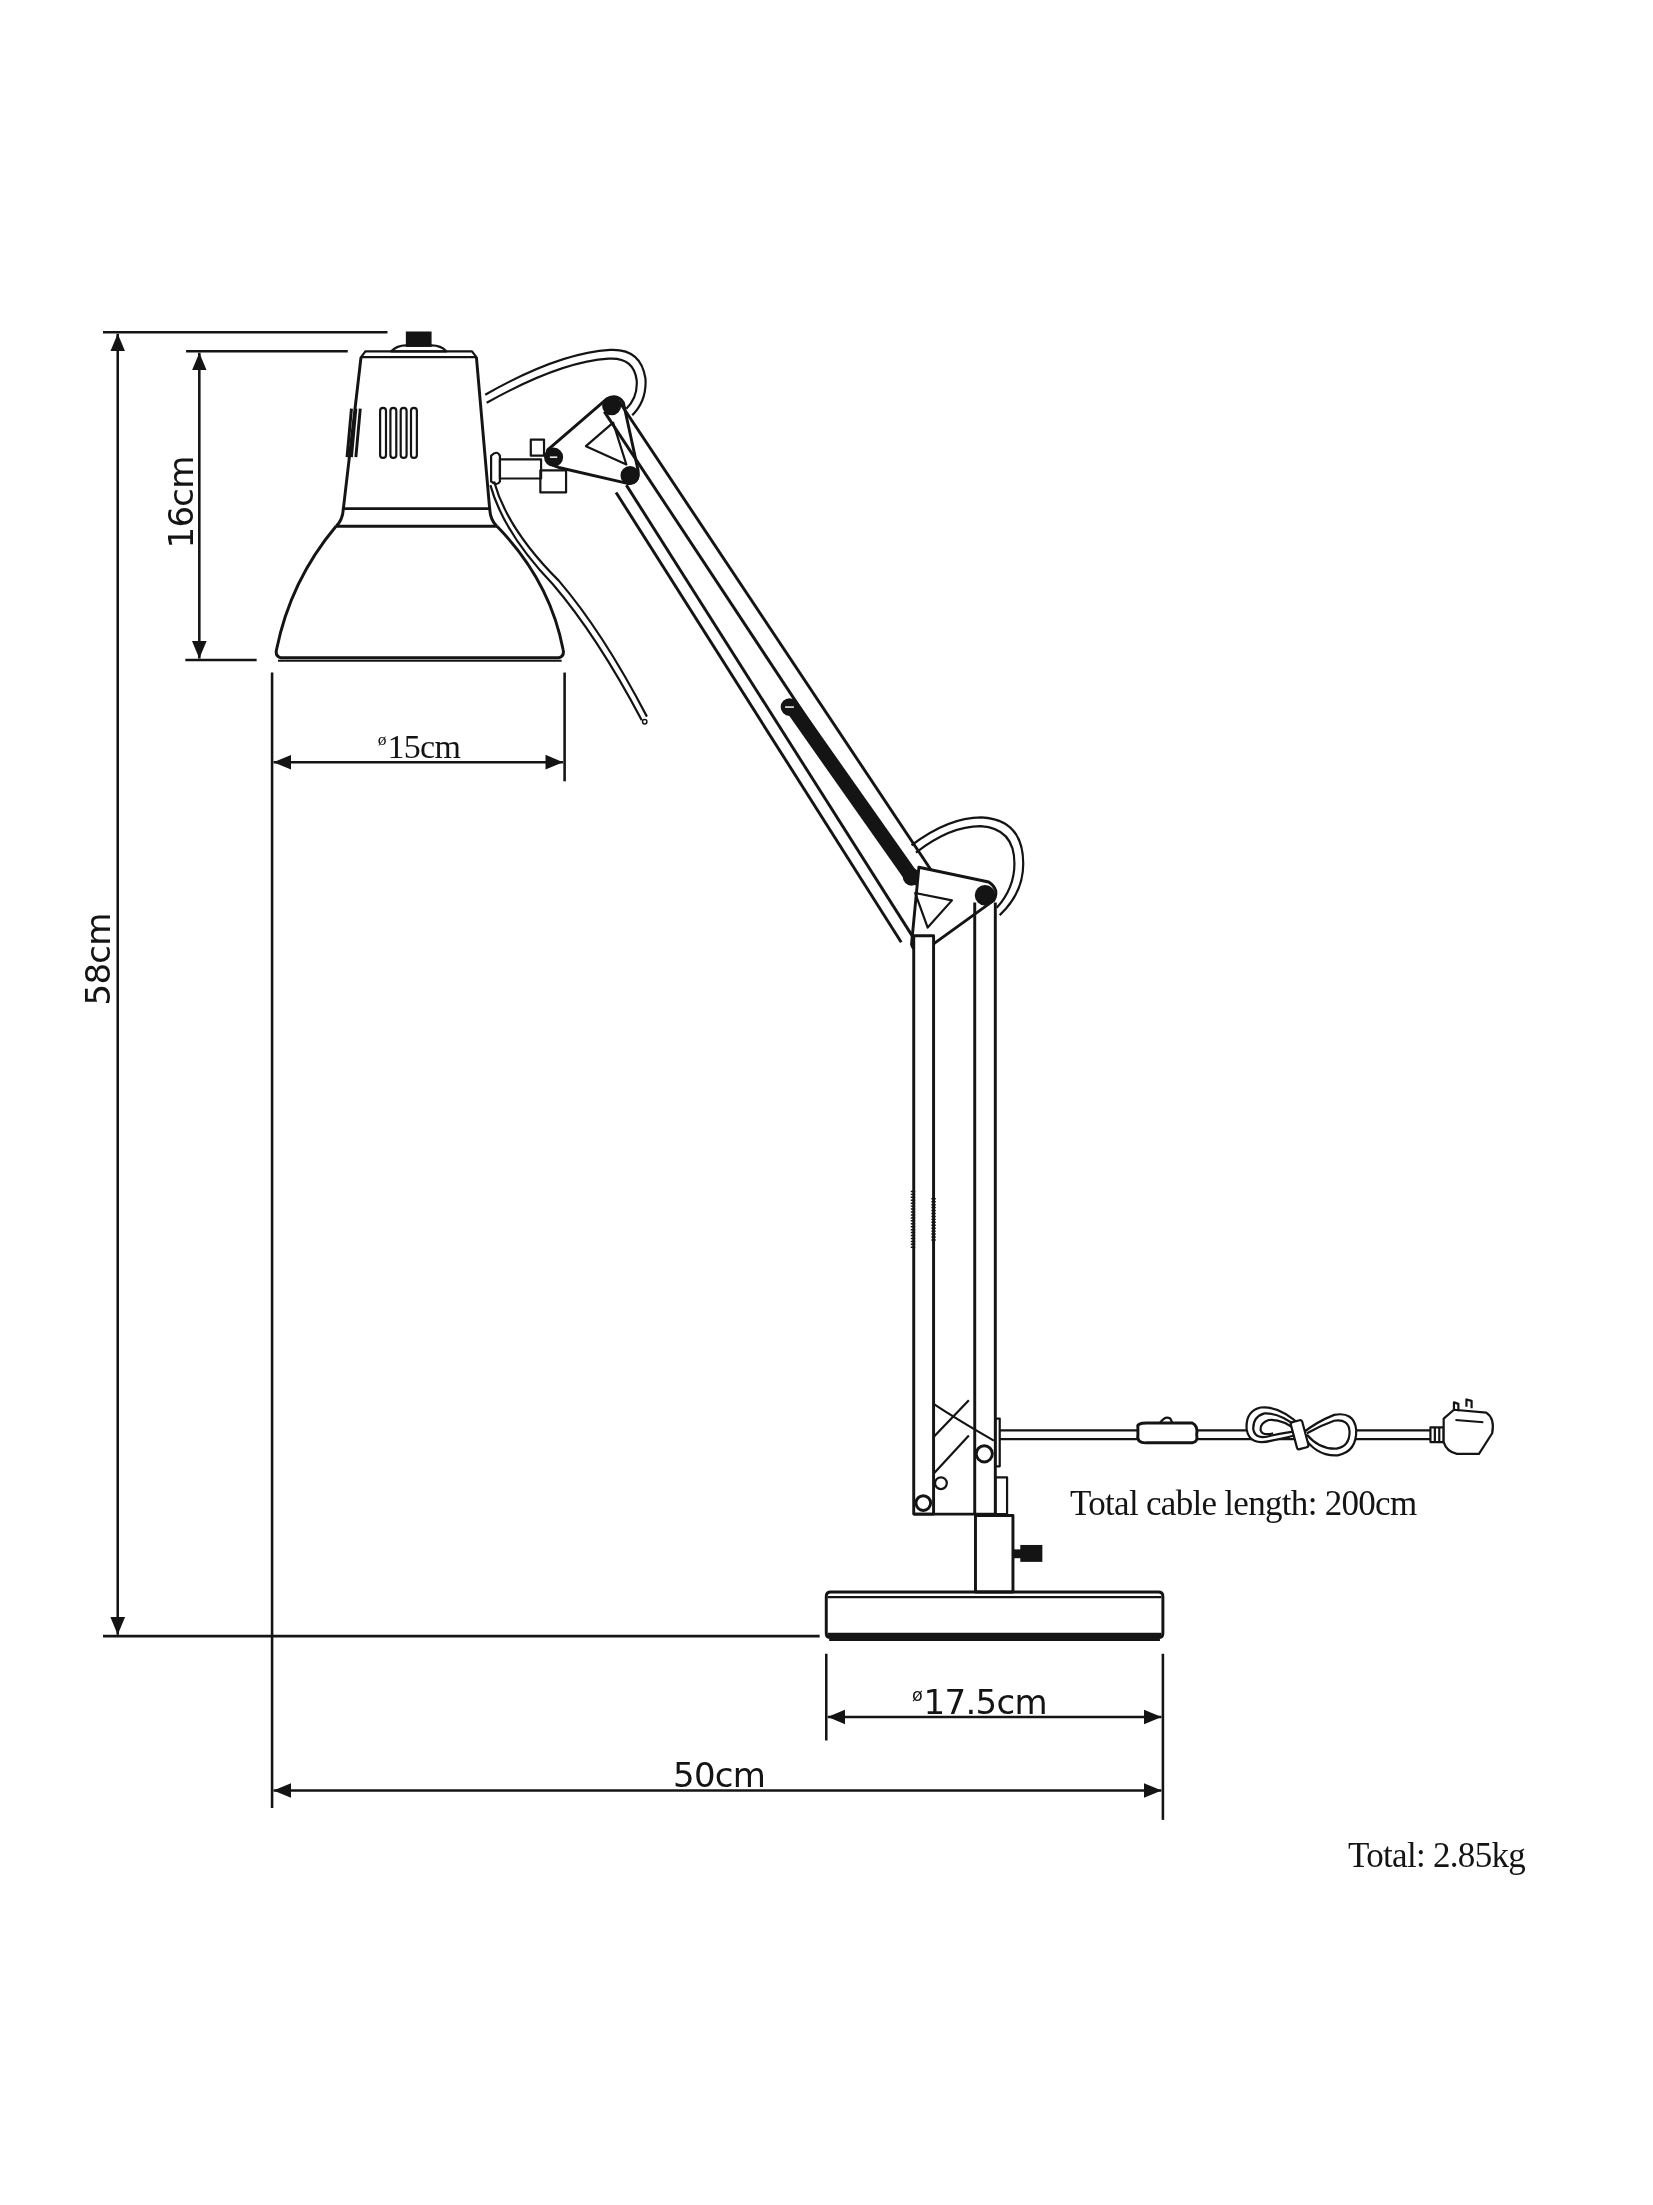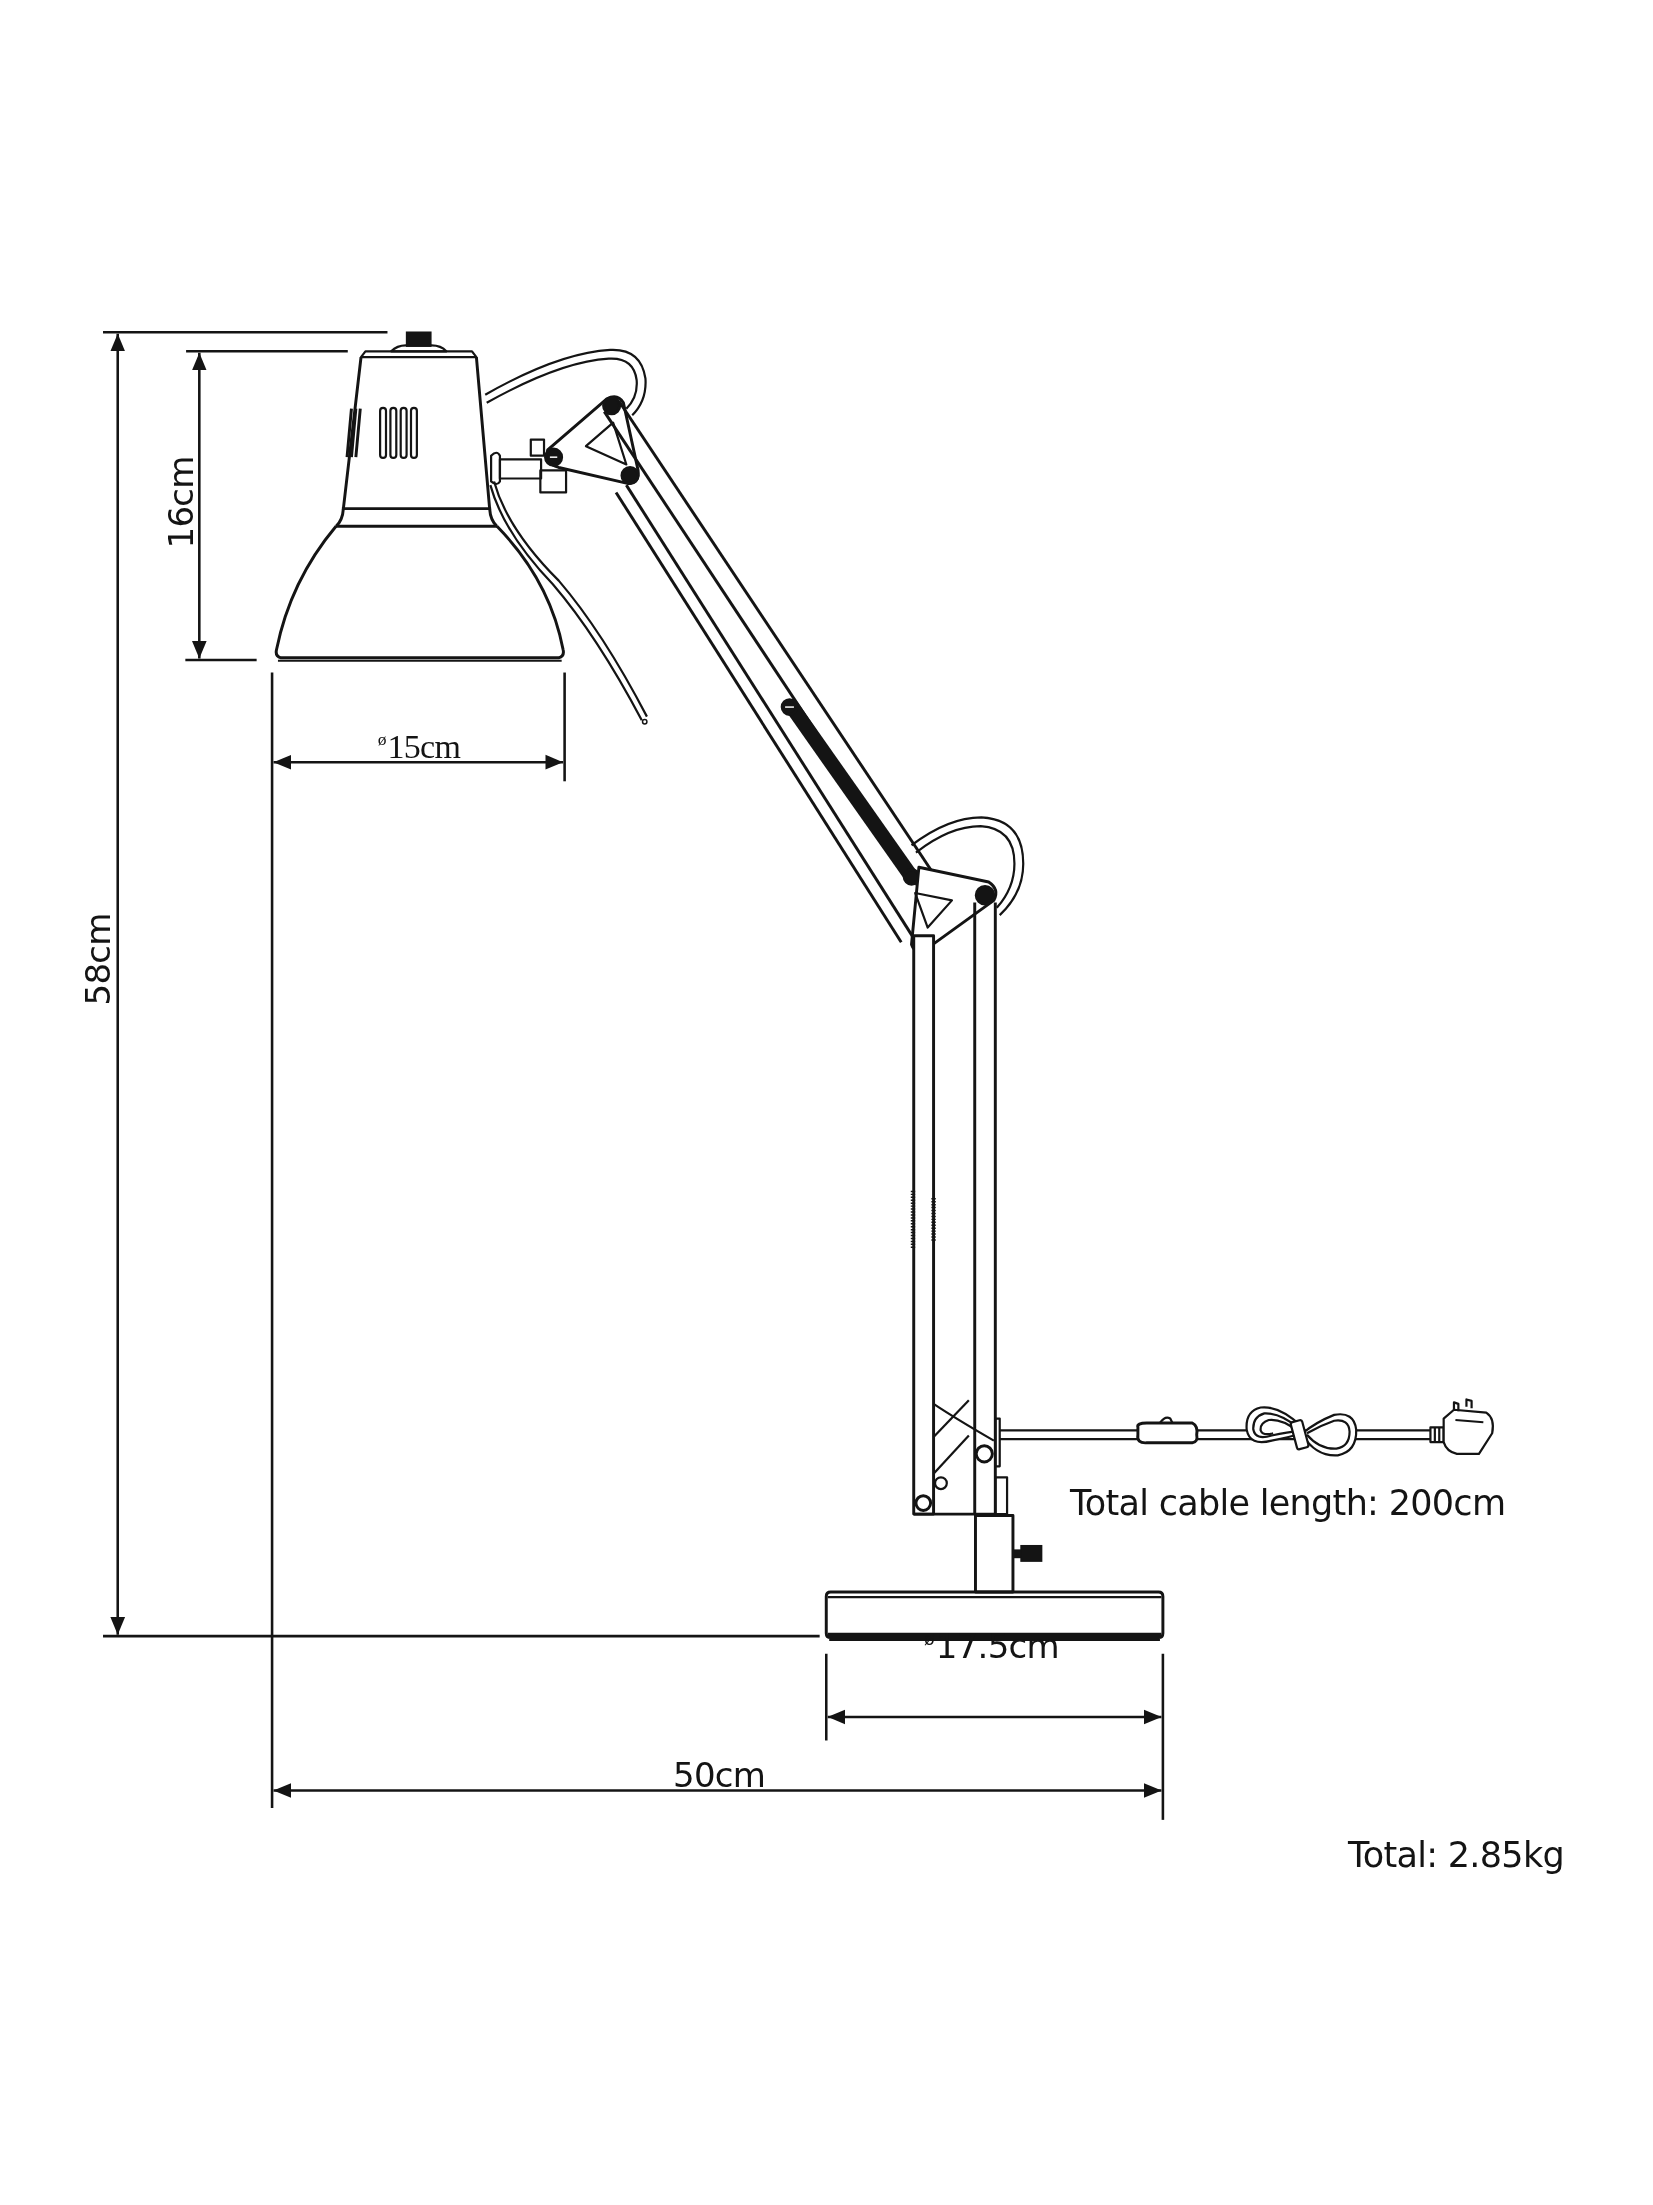--- a/index.html
+++ b/index.html
@@ -7,21 +7,21 @@
     #canvas { position: absolute; left: 0; top: 0; width: 1654px; height: 2205px; }
     .lbl {
       position: absolute;
       font-family: "DejaVu Sans", "Liberation Sans", sans-serif;
       color: #141414;
       white-space: nowrap;
       line-height: 1;
       letter-spacing: -0.7px;
     }
     .dim { font-size: 34px; }
-    .note { font-size: 35px; }
+    .note { font-size: 35px; font-family: Liberation Serif, serif; }
     .rot { transform-origin: center center; transform: rotate(-90deg); }
     .dia { font-size: 17.6px; vertical-align: 13.2px; margin-right: 1.5px; }
   </style>
 </head>
 <body>
 
 <svg id="canvas" viewBox="0 0 2250 3000" xmlns="http://www.w3.org/2000/svg">
   <defs>
     <marker id="arr" viewBox="0 0 10 10" refX="10" refY="5" markerWidth="9" markerHeight="9" orient="auto-start-reverse" markerUnits="userSpaceOnUse">
       <path d="M0,0 L10,5 L0,10 z" fill="#141414"></path>
@@ -190,21 +190,21 @@
 </svg>
 
 <div class="lbl dim rot" style="left:57px; top:948px; width:81px; text-align:center;">58cm</div>
 
 <div class="lbl dim rot" style="left:140px; top:491px; width:81px; text-align:center;">16cm</div>
 
 <div class="lbl dim" style="left:353px; top:730px; width:132px; text-align:center;font-family:Liberation Serif, serif;">
   <span class="dia">ø</span><span>15cm</span>
 </div>
 
-<div class="lbl dim" style="left:912px; top:1629px; width:147px; text-align:right;">
+<div class="lbl dim" style="left:912px; top:1685px; width:147px; text-align:left;">
   <span class="dia">ø</span><span>17.5cm</span>
 </div>
 
 <div class="lbl dim" style="left:673px; top:1758px; width:88px; text-align:right;">50cm</div>
 
 <div class="lbl note" style="left:1070px; top:1486px;">Total cable length: 200cm</div>
 
 <div class="lbl note" style="left:1348px; top:1838px;">Total: 2.85kg</div>
 
 

